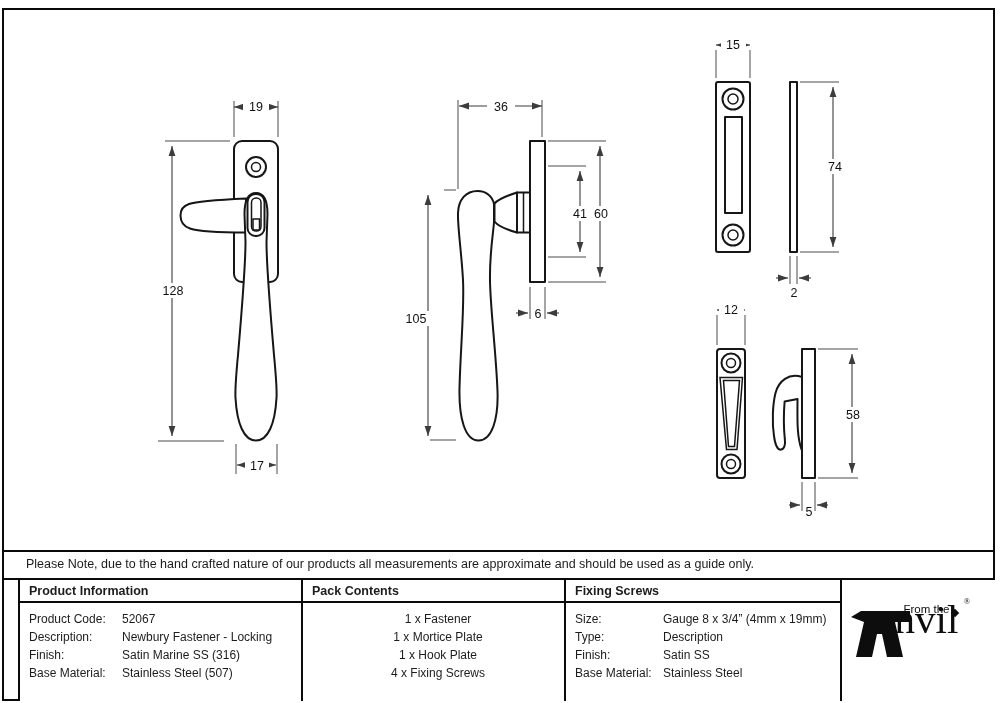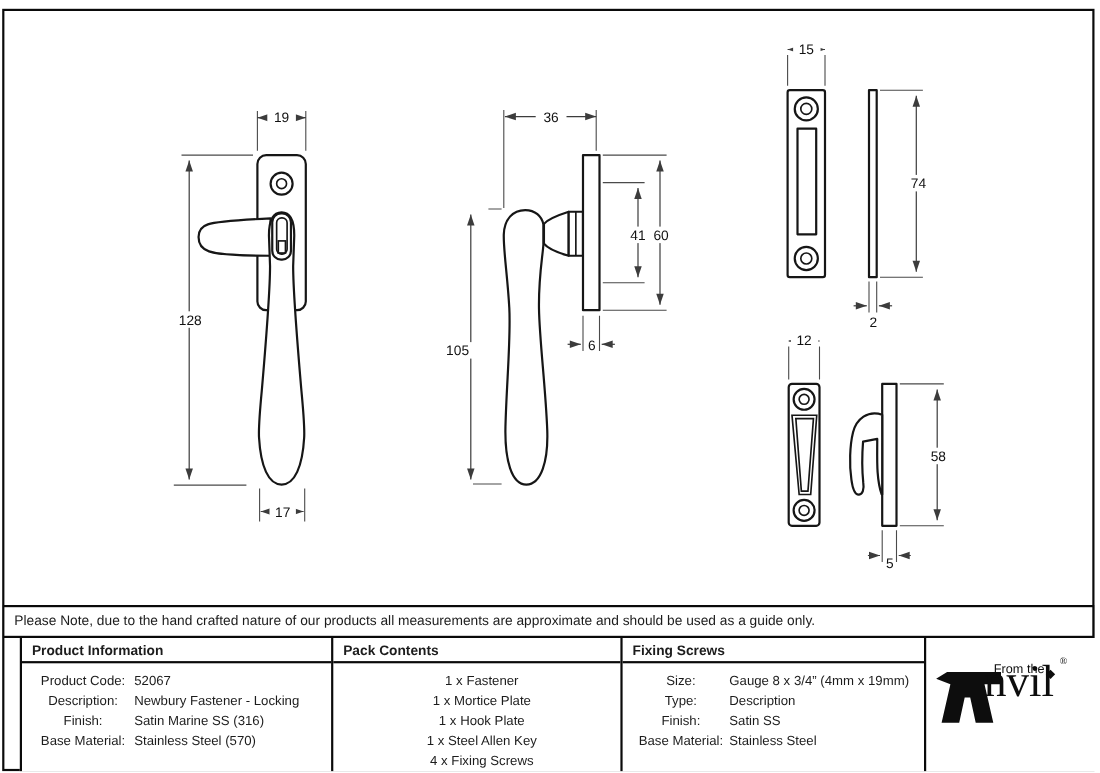--- a/index.html
+++ b/index.html
@@ -8,30 +8,30 @@
   #drawings-svg{position:absolute;left:0;top:0;}
   .part{fill:#fff;stroke:#161616;stroke-width:2;stroke-linejoin:round;}
   .part-thin{fill:none;stroke:#161616;stroke-width:1.5;}
   .dimline{stroke:#3c3c3c;stroke-width:1.1;fill:none;}
   .extline{stroke:#4a4a4a;stroke-width:1;fill:none;}
   .dimtext{font-family:"Liberation Sans",sans-serif;font-size:12.5px;fill:#111;text-anchor:middle;}
   .dimbg{fill:#fff;}
   #outer-border{position:absolute;left:2px;top:8px;width:993px;height:693px;
                 border:2px solid #0a0a0a;box-sizing:border-box;pointer-events:none;}
   #note-bar{position:absolute;left:2px;top:550px;width:993px;height:30px;box-sizing:border-box;
-            border:2px solid #0a0a0a;background:#fff;font-size:12.5px;line-height:25px;padding-left:9px;}
+            border:2px solid #0a0a0a;background:#fff;font-size:12.5px;line-height:25px;padding-left:22px;}
   #spec-table{position:absolute;left:18px;top:580px;width:993px;height:121px;box-sizing:border-box;
               border-left:2px solid #0a0a0a;border-right:2px solid #0a0a0a;display:flex;background:#fff;}
   .col{box-sizing:border-box;height:100%;}
   .col-divider{border-right:2px solid #0a0a0a;}
   .c1{width:283px;} .c2{width:263px;} .c3{width:276px;} .c4{flex:1;}
   .hdr{box-sizing:border-box;height:23px;border-bottom:2px solid #0a0a0a;
        font-size:12.5px;font-weight:bold;padding:4px 0 0 9px;}
   .cellbody{padding:7px 0 0 9px;font-size:12px;}
-  .kv{display:flex;height:18px;line-height:18px;text-align:center;}
+  .kv{display:flex;height:18px;line-height:18px;}
   .kv .k{width:93px;flex:none;}
   .c3 .kv .k{width:88px;}
   .li{height:18px;line-height:18px;text-align:center;}
   
   .logo{position:relative;width:150px;height:78px;margin:16px auto 0;}
   .anvil-svg{position:absolute;left:0;top:12px;}
   .logo-word{position:absolute;left:44px;top:3px;font-family:"Liberation Serif",serif;
              font-size:41px;line-height:1;letter-spacing:0px;color:#0d0d0d;}
   .logo-tag{position:absolute;left:53px;top:7px;font-family:Liberation Sans, sans-serif;
             font-size:11.5px;color:#0d0d0d;}
@@ -165,32 +165,31 @@
         <div class="kv">
           <span class="k">Description:</span>
           <span class="v">Newbury Fastener - Locking</span>
         </div>
         <div class="kv">
           <span class="k">Finish:</span>
           <span class="v">Satin Marine SS (316)</span>
         </div>
         <div class="kv">
           <span class="k">Base Material:</span>
-          <span class="v">Stainless Steel (570)</span>
+          <span class="v">Stainless Steel (507)</span>
         </div>
       </div>
     </div>
 
     <div class="col c2 col-divider">
       <div class="hdr">Pack Contents</div>
       <div class="cellbody">
         <div class="li">1 x Fastener</div>
         <div class="li">1 x Mortice Plate</div>
         <div class="li">1 x Hook Plate</div>
-        <div class="li">1 x Steel Allen Key</div>
         <div class="li">4 x Fixing Screws</div>
       </div>
     </div>
 
     <div class="col c3 col-divider">
       <div class="hdr">Fixing Screws</div>
       <div class="cellbody">
         <div class="kv">
           <span class="k">Size:</span>
           <span class="v">Gauge 8 x 3/4” (4mm x 19mm)</span>

